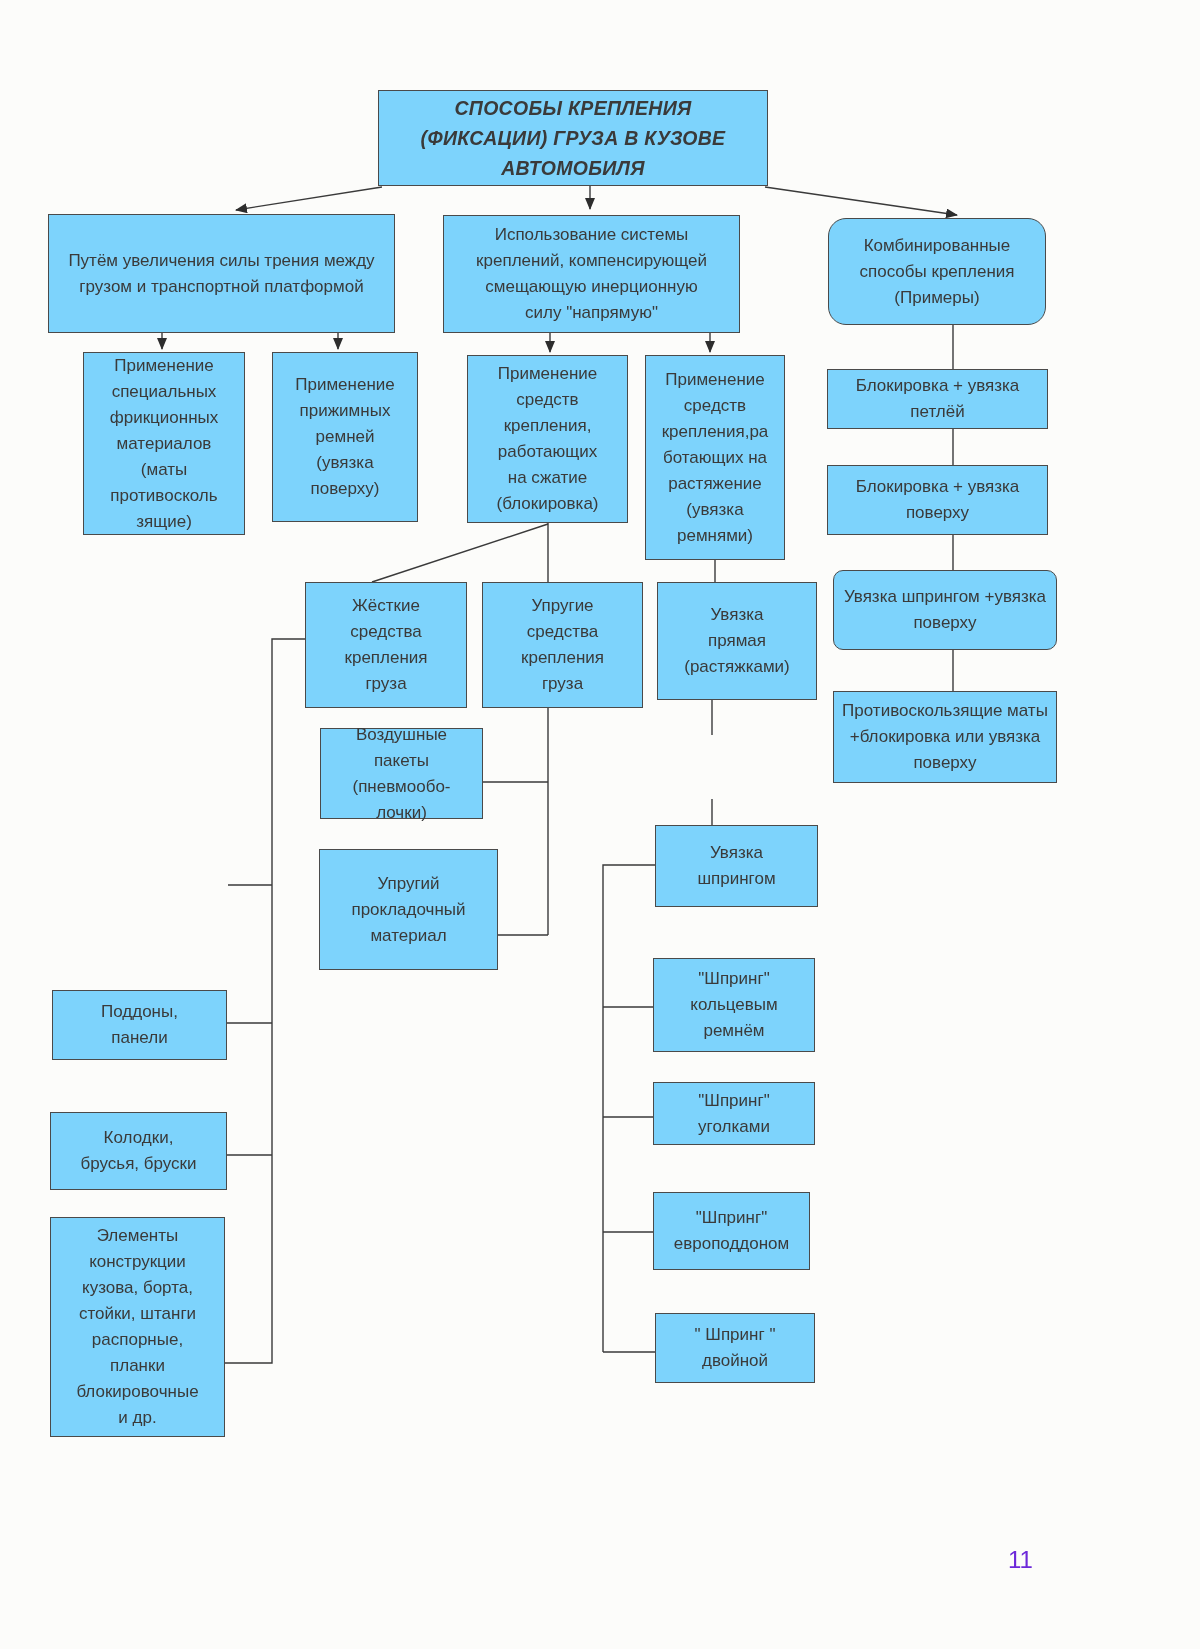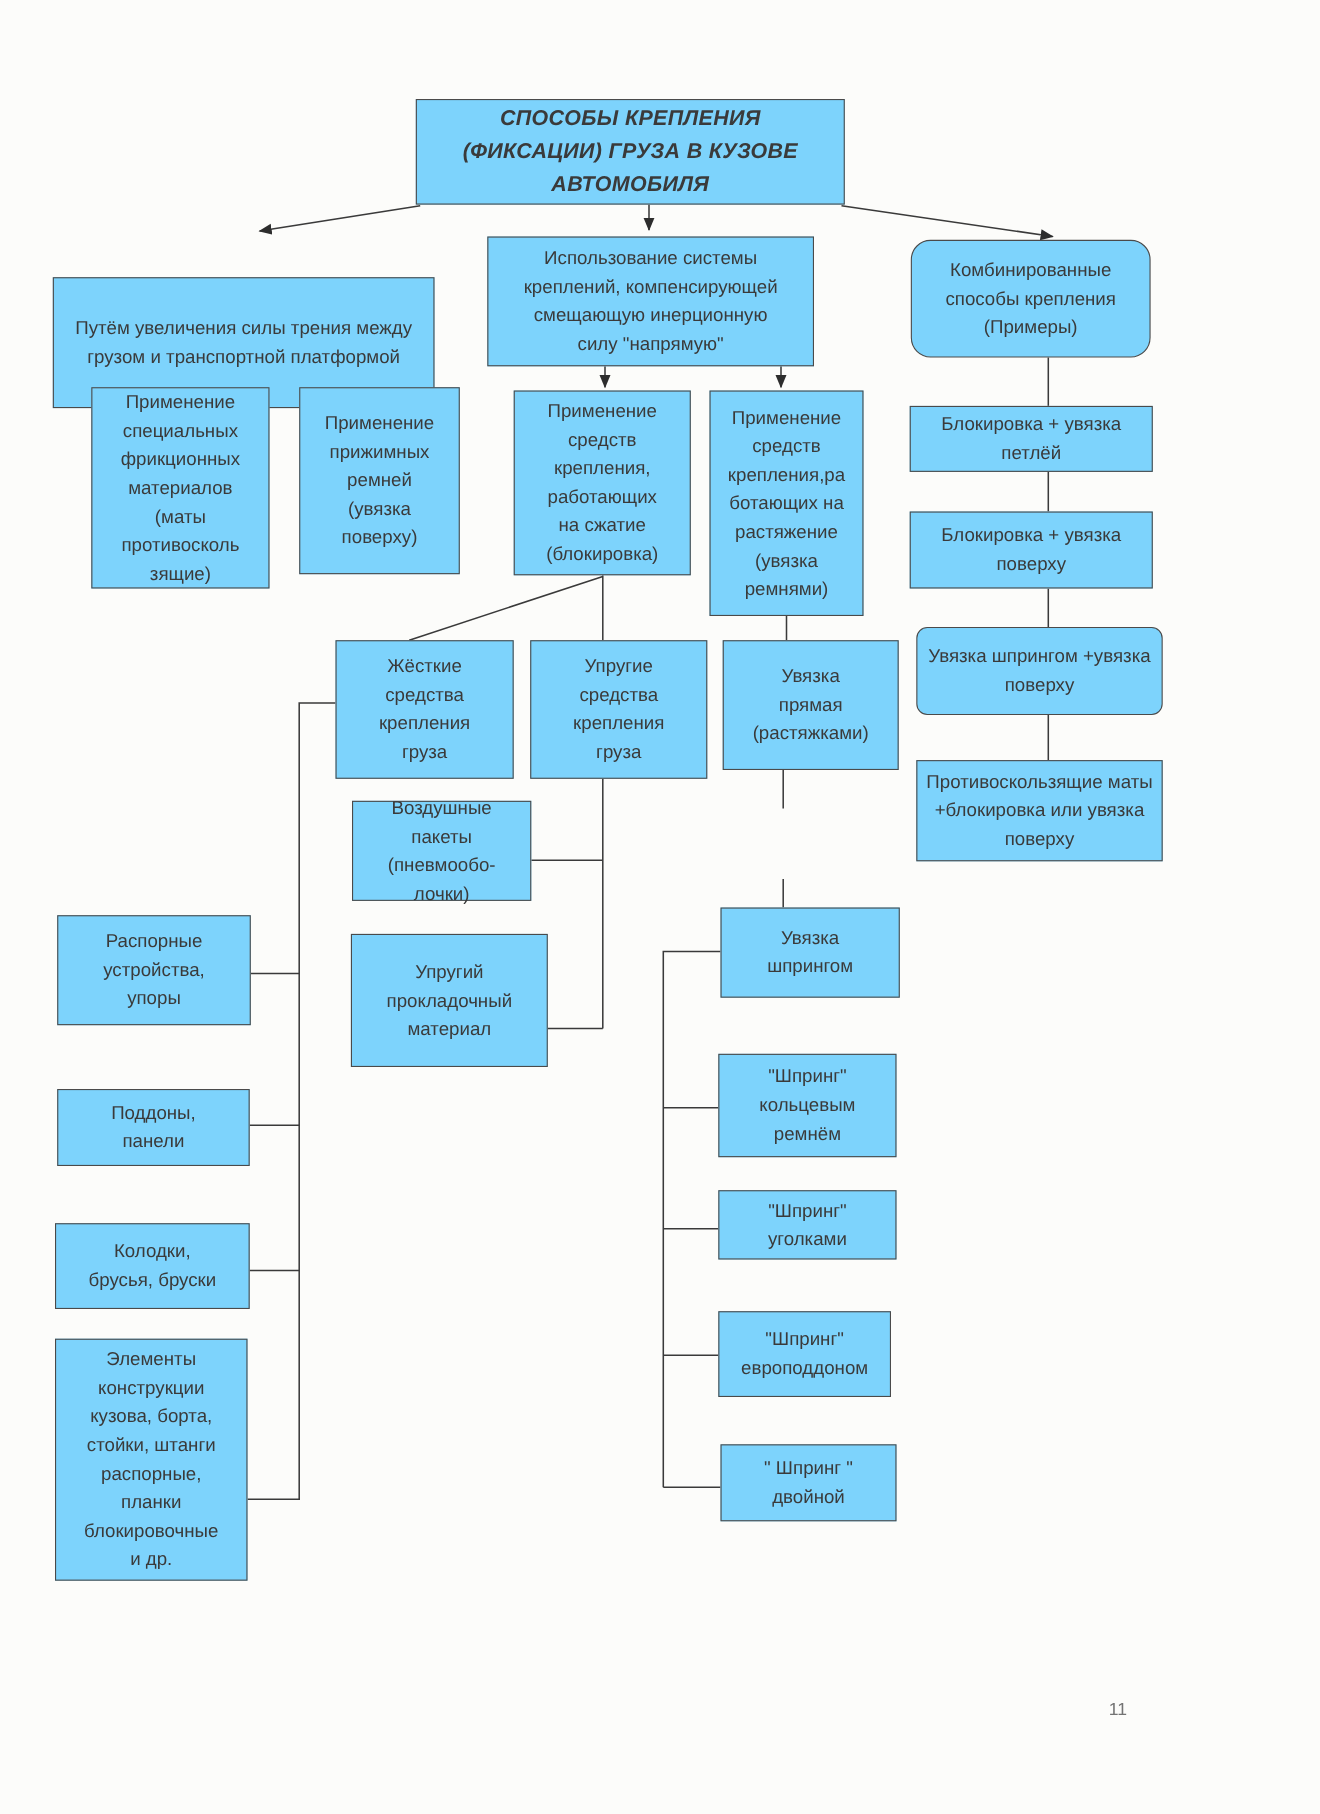--- a/index.html
+++ b/index.html
@@ -47,22 +47,22 @@
     font-weight: bold;
     font-style: italic;
     font-size: 19.5px;
     line-height: 30px;
     letter-spacing: 0.3px;
   }
   .page-number {
     position: absolute;
     left: 1008px;
     top: 1546px;
-    font-size: 16px;
-    color: #737373;
+    font-size: 24px;
+    color: #6d28d9;
     z-index: 2;
   }
 </style>
 </head>
 <body>
 
 <div class="page">
 
   <svg class="connectors" viewBox="0 0 1200 1649" xmlns="http://www.w3.org/2000/svg">
     <defs>
@@ -106,21 +106,21 @@
     <polyline points="305,639 272,639 272,1363 225,1363"></polyline>
     <line x1="272" y1="885" x2="228" y2="885"></line>
     <line x1="272" y1="1023" x2="227" y2="1023"></line>
     <line x1="272" y1="1155" x2="227" y2="1155"></line>
   </svg>
 
   <div class="node title" style="left:378px; top:90px; width:390px; height:96px;">СПОСОБЫ КРЕПЛЕНИЯ
 (ФИКСАЦИИ) ГРУЗА В КУЗОВЕ
 АВТОМОБИЛЯ</div>
 
-  <div class="node" style="left:48px; top:214px; width:347px; height:119px;margin-top:38px;">Путём увеличения силы трения между
+  <div class="node" style="left:48px; top:214px; width:347px; height:119px;">Путём увеличения силы трения между
 грузом и транспортной платформой</div>
   <div class="node" style="left:443px; top:215px; width:297px; height:118px;">Использование системы
 креплений, компенсирующей
 смещающую инерционную
 силу  "напрямую"</div>
   <div class="node" style="left:828px; top:218px; width:218px; height:107px;border-radius:18px;">Комбинированные
 способы крепления
 (Примеры)</div>
 
   <div class="node" style="left:83px; top:352px; width:162px; height:183px;">Применение
@@ -185,23 +185,20 @@
   <div class="node" style="left:653px; top:958px; width:162px; height:94px;">"Шпринг"
 кольцевым
 ремнём</div>
   <div class="node" style="left:653px; top:1082px; width:162px; height:63px;">"Шпринг"
 уголками</div>
   <div class="node" style="left:653px; top:1192px; width:157px; height:78px;">"Шпринг"
 европоддоном</div>
   <div class="node" style="left:655px; top:1313px; width:160px; height:70px;">" Шпринг "
 двойной</div>
 
-  <div class="node" style="left:52px; top:832px; width:176px; height:100px;">Распорные
-устройства,
-упоры</div>
   <div class="node" style="left:52px; top:990px; width:175px; height:70px;">Поддоны,
 панели</div>
   <div class="node" style="left:50px; top:1112px; width:177px; height:78px;">Колодки,
 брусья, бруски</div>
   <div class="node" style="left:50px; top:1217px; width:175px; height:220px;">Элементы
 конструкции
 кузова, борта,
 стойки, штанги
 распорные,
 планки

